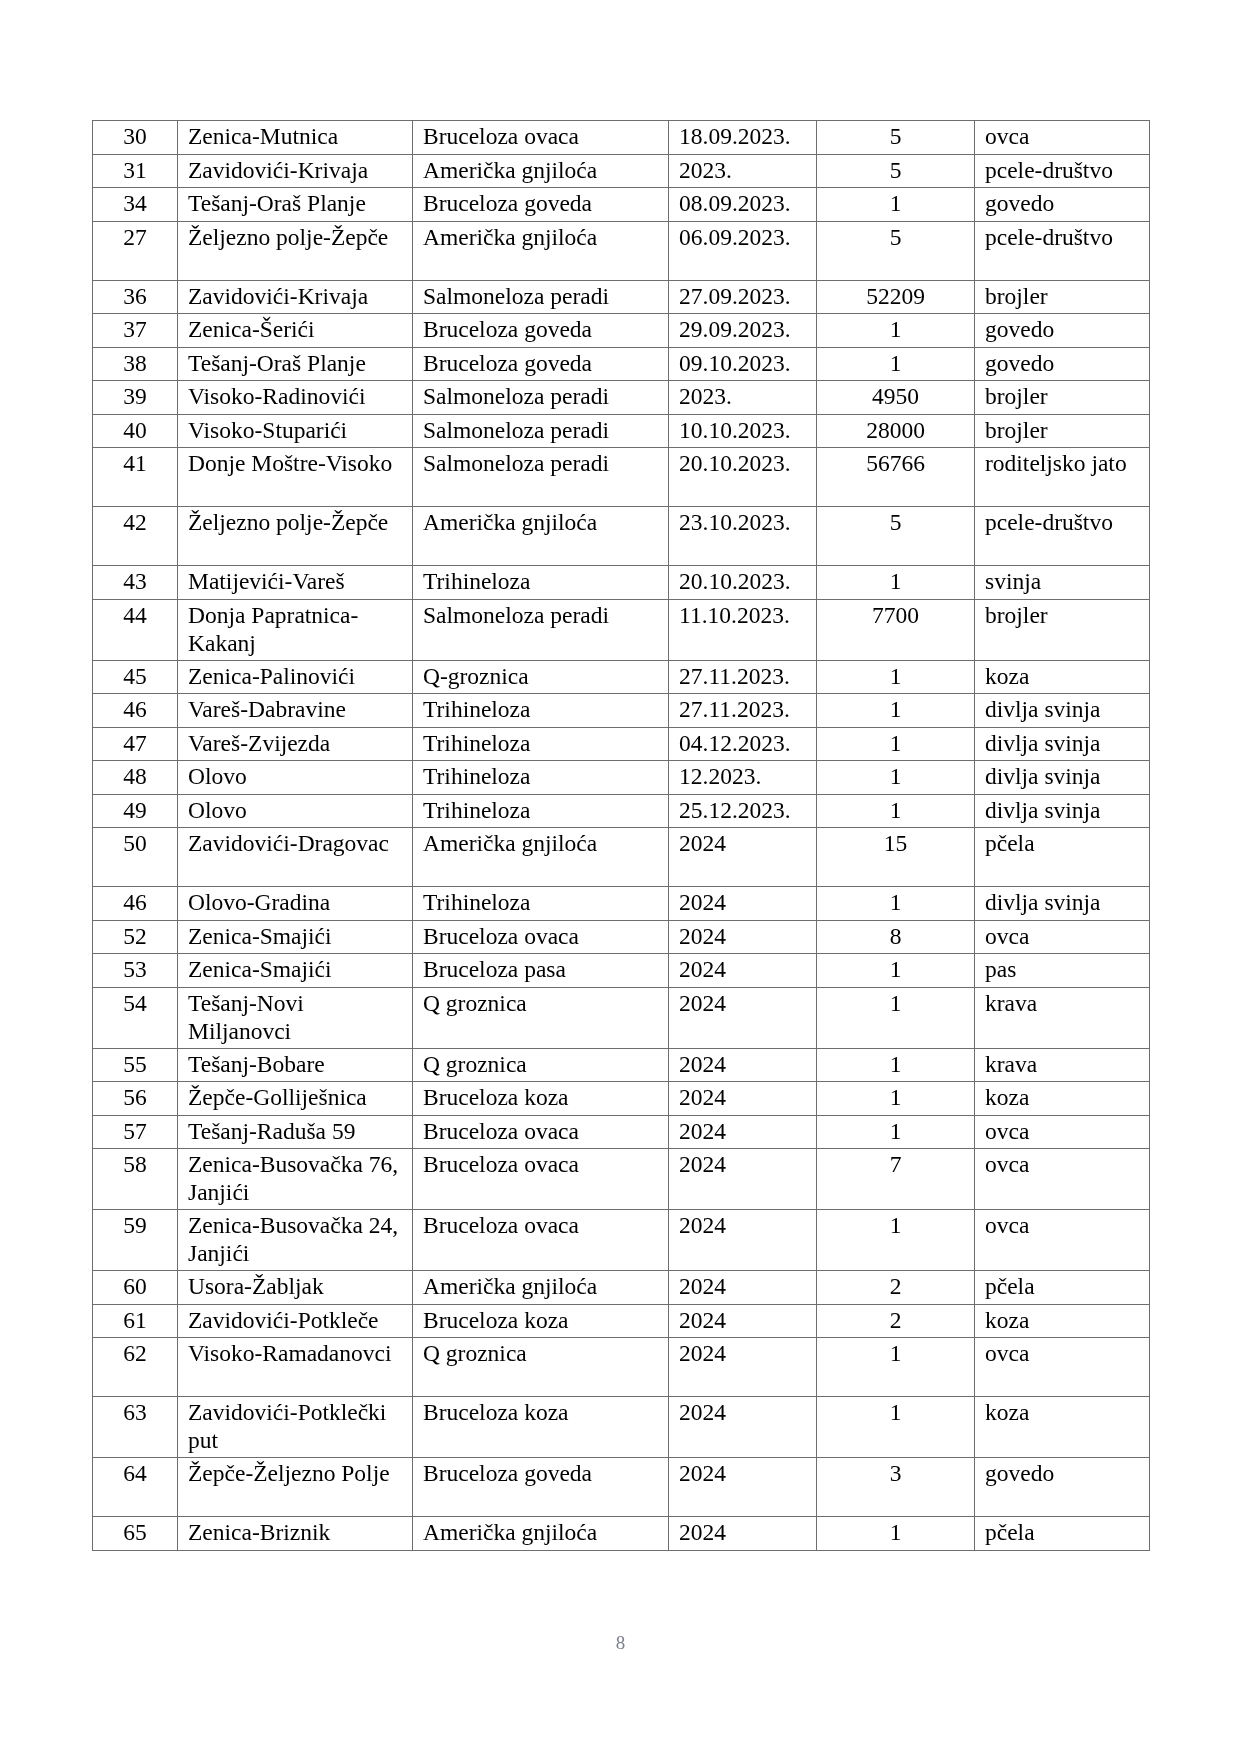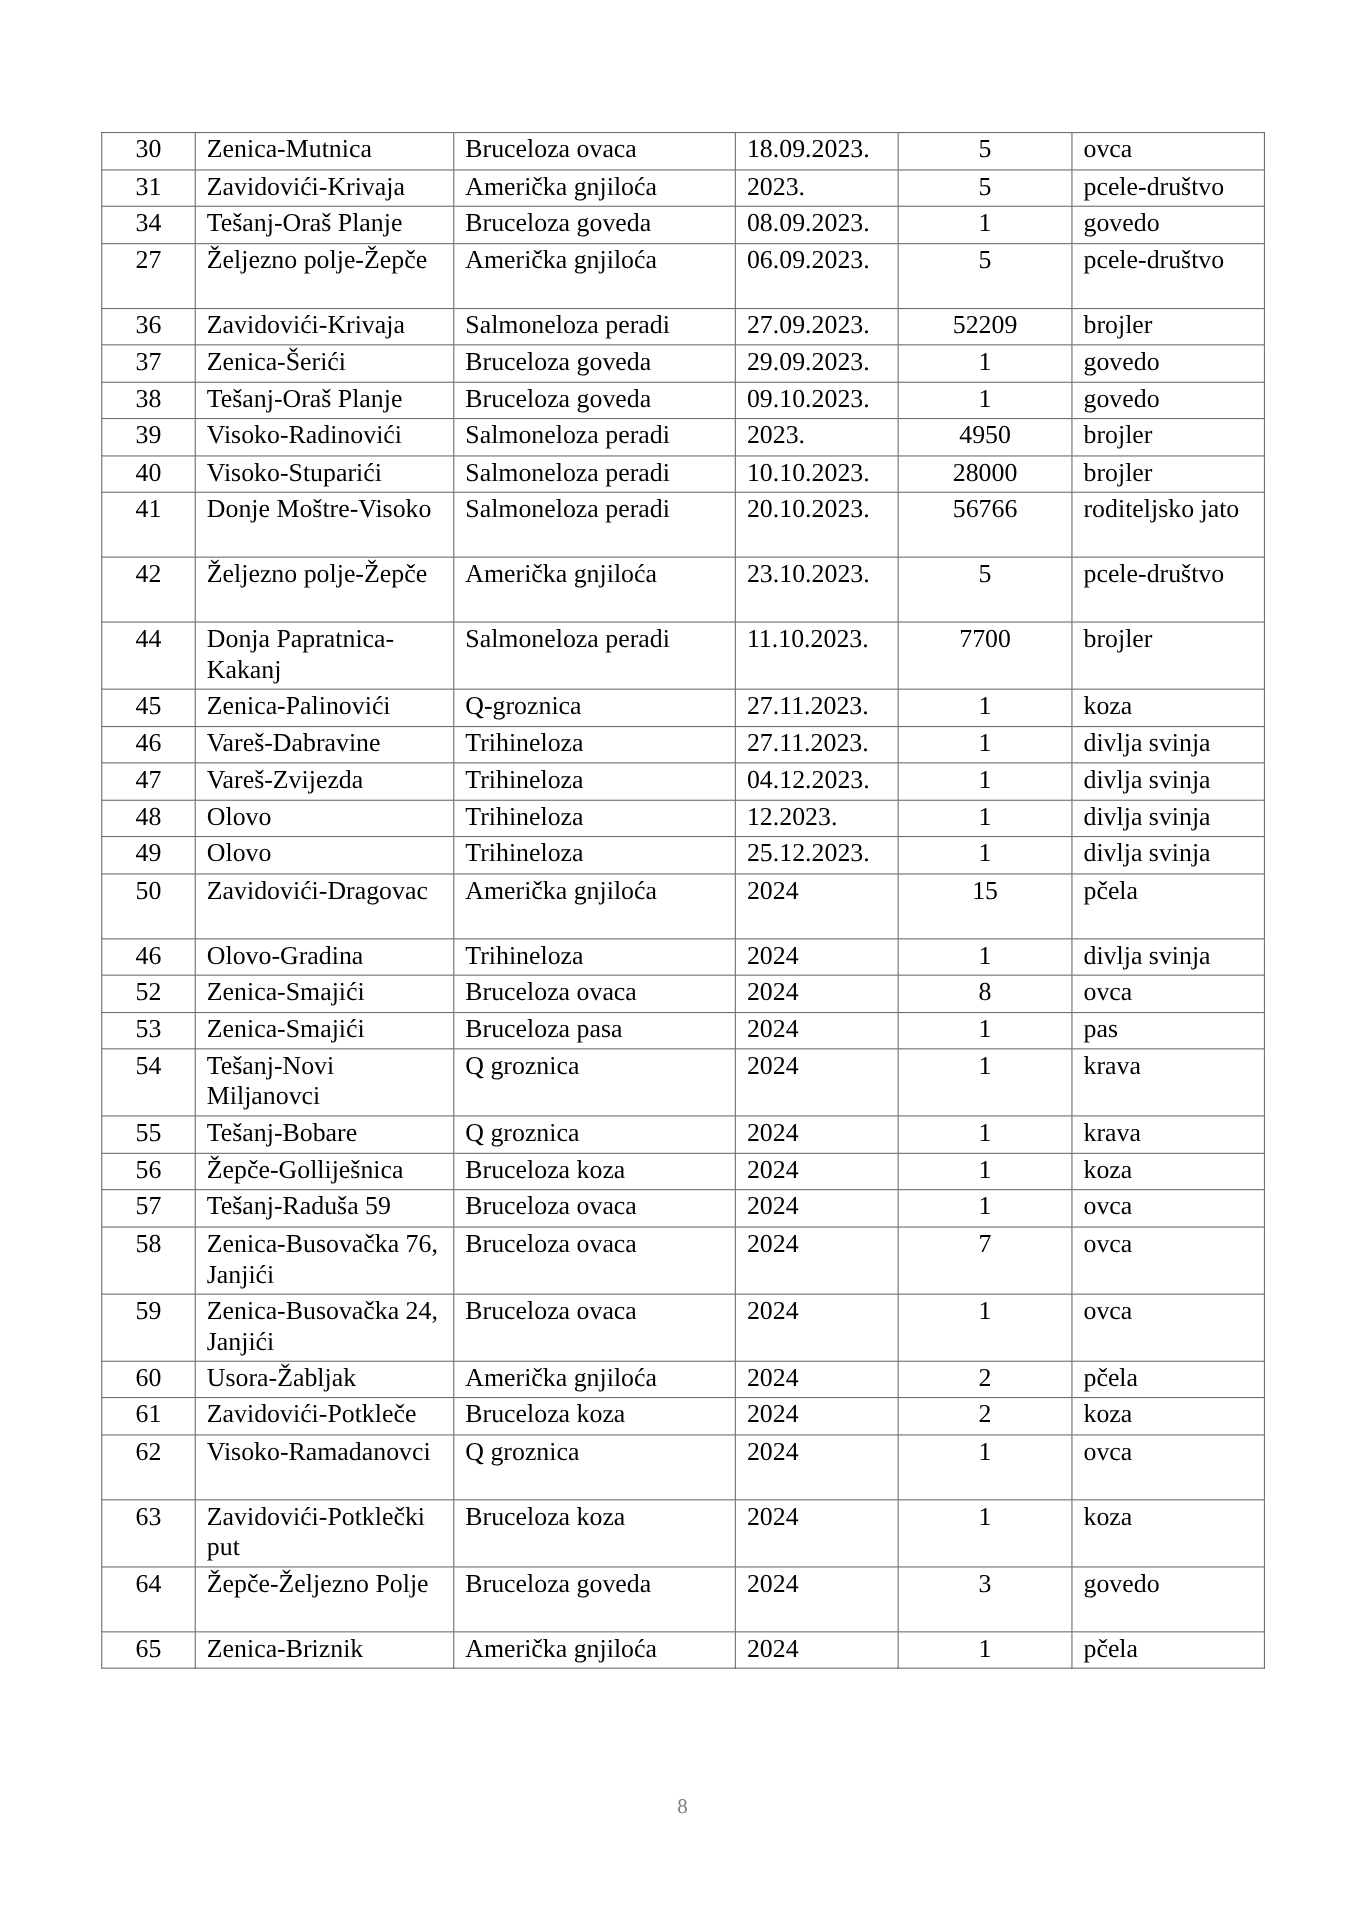--- a/index.html
+++ b/index.html
@@ -133,20 +133,28 @@
 
   <tr class="tall">
     <td class="c-num">42</td>
     <td class="c-loc">Željezno polje-Žepče</td>
     <td class="c-dis">Američka gnjiloća</td>
     <td class="c-date">23.10.2023.</td>
     <td class="c-count">5</td>
     <td class="c-species">pcele-društvo</td>
   </tr>
 
+  <tr>
+    <td class="c-num">43</td>
+    <td class="c-loc">Matijevići-Vareš</td>
+    <td class="c-dis">Trihineloza</td>
+    <td class="c-date">20.10.2023.</td>
+    <td class="c-count">1</td>
+    <td class="c-species">svinja</td>
+  </tr>
 
   <tr class="tall">
     <td class="c-num">44</td>
     <td class="c-loc">Donja Papratnica-Kakanj</td>
     <td class="c-dis">Salmoneloza peradi</td>
     <td class="c-date">11.10.2023.</td>
     <td class="c-count">7700</td>
     <td class="c-species">brojler</td>
   </tr>
 

